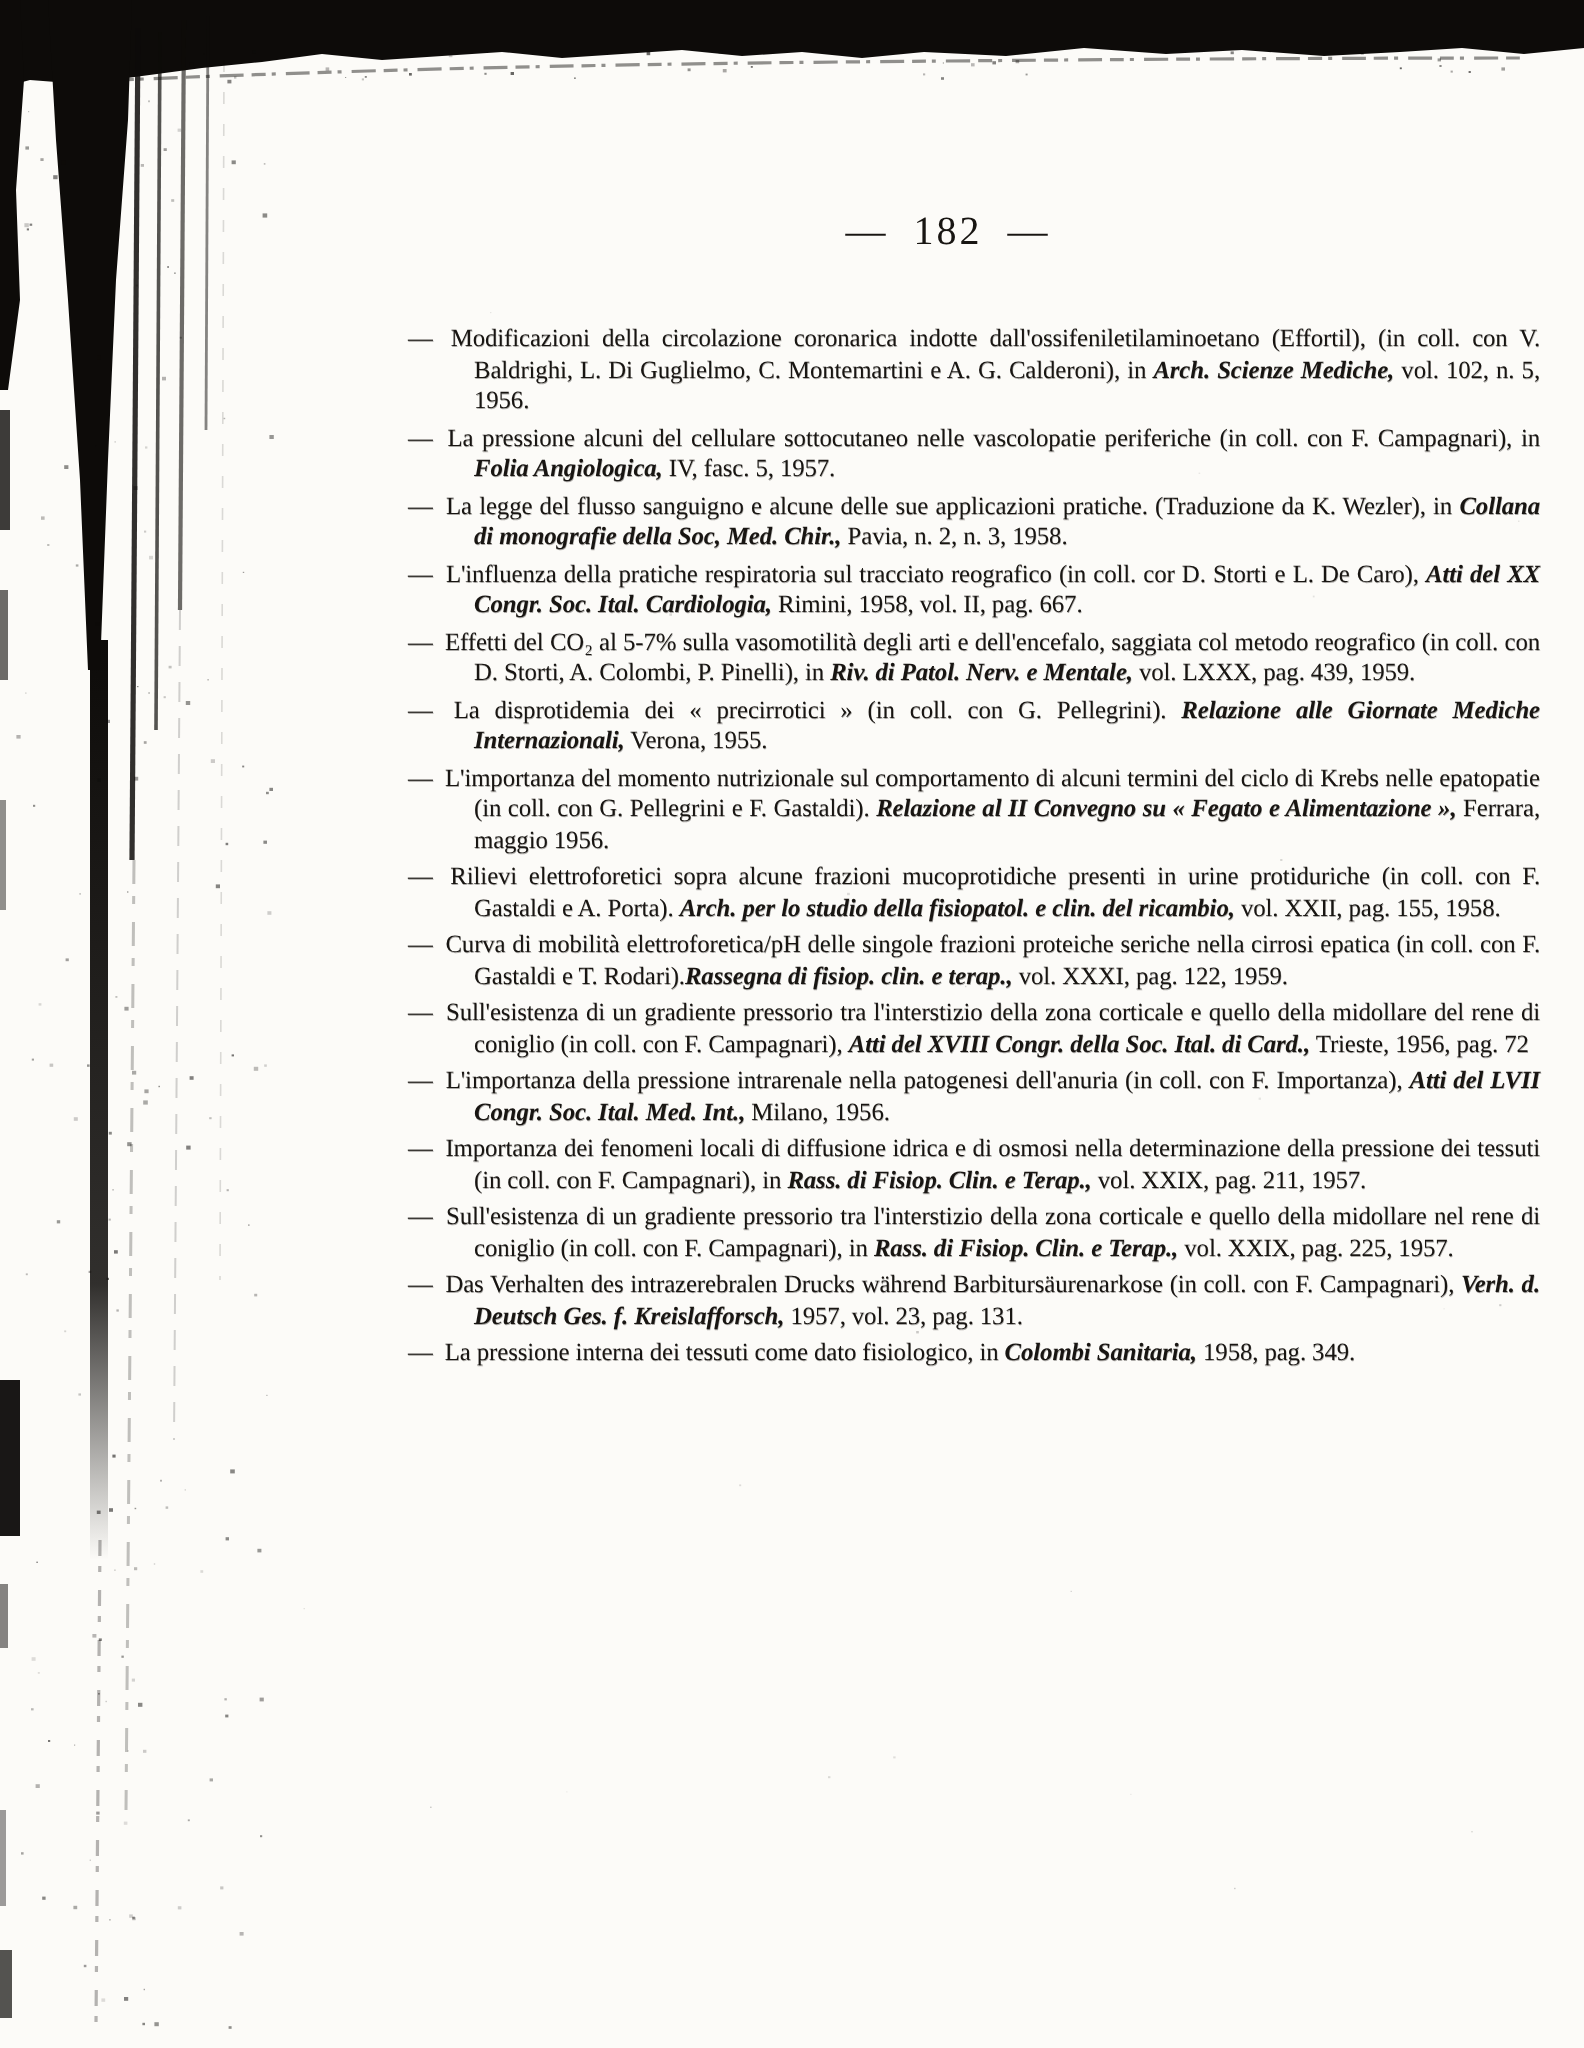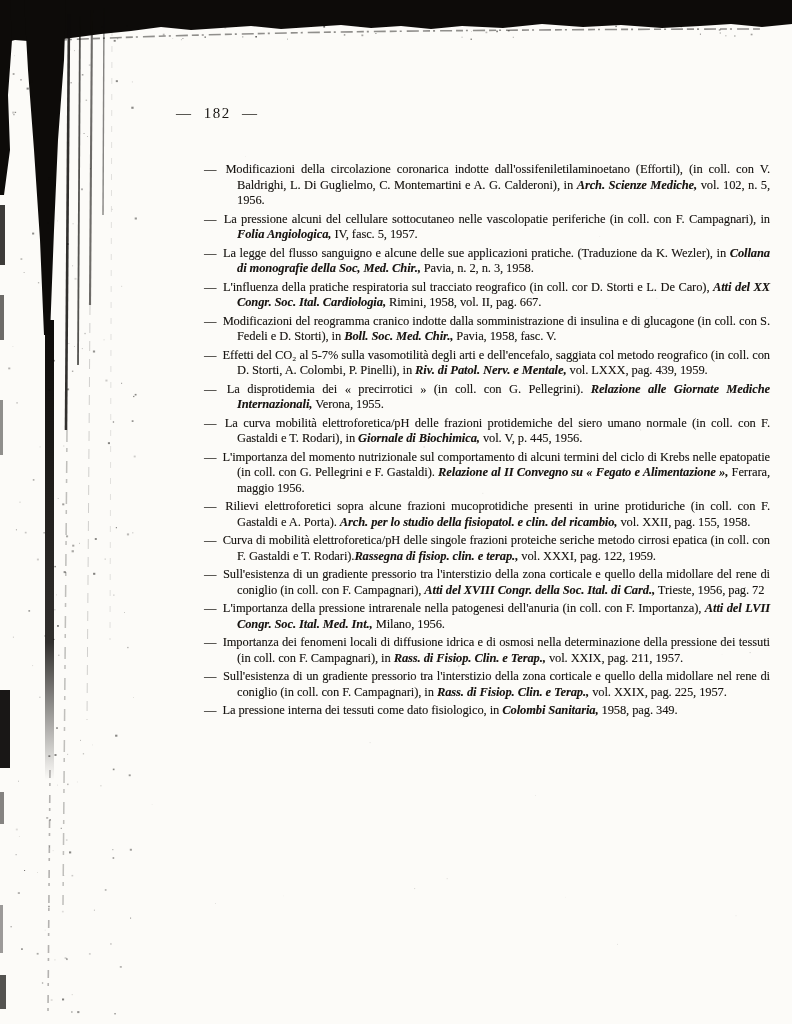--- a/index.html
+++ b/index.html
@@ -10,23 +10,23 @@
     overflow:hidden;
     color: var(--ink, #181512);
     font-family: "Liberation Serif", "DejaVu Serif", serif;
   }
   .artifacts {
     position:absolute; inset:0;
     pointer-events:none;
   }
   .page-number {
     position:absolute;
-    top:105px; left:176px; width:566px;
-    text-align:left;
-    font-size:15px;
+    top:105px; left:191px; width:566px;
+    text-align:center;
+    font-size:20px;
     letter-spacing:1.5px;
     word-spacing:6px;
     color: var(--ink, #181512);
   }
   .bib {
     position:absolute;
     top:162px; left:180px; width:566px;margin-left:24px;
   }
   .entry {
     font-size:12.4px;
@@ -298,27 +298,26 @@
       </g>
   </svg>
 
   <div class="page-number">— 182 —</div>
 
   <main class="bib" id="bib">
       <div class="entry"><span class="marker">— </span><span class="seg">Modificazioni della circolazione coronarica indotte dall'ossifeniletilaminoetano (Effortil), (in coll. con V. Baldrighi, L. Di Guglielmo, C. Montemartini e A. G. Calderoni), in </span><span class="seg it">Arch. Scienze Mediche,</span><span class="seg"> vol. 102, n. 5, 1956.</span></div>
       <div class="entry"><span class="marker">— </span><span class="seg">La pressione alcuni del cellulare sottocutaneo nelle vascolopatie periferiche (in coll. con F. Campagnari), in </span><span class="seg it">Folia Angiologica,</span><span class="seg"> IV, fasc. 5, 1957.</span></div>
       <div class="entry"><span class="marker">— </span><span class="seg">La legge del flusso sanguigno e alcune delle sue applicazioni pratiche. (Traduzione da K. Wezler), in </span><span class="seg it">Collana di monografie della Soc, Med. Chir.,</span><span class="seg"> Pavia, n. 2, n. 3, 1958.</span></div>
       <div class="entry"><span class="marker">— </span><span class="seg">L'influenza della pratiche respiratoria sul tracciato reografico (in coll. cor D. Storti e L. De Caro), </span><span class="seg it">Atti del XX Congr. Soc. Ital. Cardiologia,</span><span class="seg"> Rimini, 1958, vol. II, pag. 667.</span></div>
-      <div class="entry"><span class="marker">— </span><span class="seg">Modificazioni del reogramma cranico indotte dalla somministrazione di insulina e di glucagone (in coll. con S. Fedeli e D. Storti), in </span><span class="seg it">Boll. Soc. Med. Chir.,</span><span class="seg"> Pavia, 1958, fasc. V.</span></div>
       <div class="entry"><span class="marker">— </span><span class="seg">Effetti del CO₂ al 5-7% sulla vasomotilità degli arti e dell'encefalo, saggiata col metodo reografico (in coll. con D. Storti, A. Colombi, P. Pinelli), in </span><span class="seg it">Riv. di Patol. Nerv. e Mentale,</span><span class="seg"> vol. LXXX, pag. 439, 1959.</span></div>
       <div class="entry"><span class="marker">— </span><span class="seg">La disprotidemia dei « precirrotici » (in coll. con G. Pellegrini). </span><span class="seg it">Relazione alle Giornate Mediche Internazionali,</span><span class="seg"> Verona, 1955.</span></div>
-      <div class="entry"><span class="marker">— </span><span class="seg">La curva mobilità elettroforetica/pH delle frazioni protidemiche del siero umano normale (in coll. con F. Gastaldi e T. Rodari), in </span><span class="seg it">Giornale di Biochimica,</span><span class="seg"> vol. V, p. 445, 1956.</span></div>
       <div class="entry"><span class="marker">— </span><span class="seg">L'importanza del momento nutrizionale sul comportamento di alcuni termini del ciclo di Krebs nelle epatopatie (in coll. con G. Pellegrini e F. Gastaldi). </span><span class="seg it">Relazione al II Convegno su « Fegato e Alimentazione »,</span><span class="seg"> Ferrara, maggio 1956.</span></div>
       <div class="entry"><span class="marker">— </span><span class="seg">Rilievi elettroforetici sopra alcune frazioni mucoprotidiche presenti in urine protiduriche (in coll. con F. Gastaldi e A. Porta). </span><span class="seg it">Arch. per lo studio della fisiopatol. e clin. del ricambio,</span><span class="seg"> vol. XXII, pag. 155, 1958.</span></div>
-      <div class="entry"><span class="marker">— </span><span class="seg">Curva di mobilità elettroforetica/pH delle singole frazioni proteiche seriche metodo cirrosi epatica (in coll. con F. Gastaldi e T. Rodari).</span><span class="seg it">Rassegna di fisiop. clin. e terap.,</span><span class="seg"> vol. XXXI, pag. 122, 1959.</span></div>
+      <div class="entry"><span class="marker">— </span><span class="seg">Curva di mobilità elettroforetica/pH delle singole frazioni proteiche seriche nella cirrosi epatica (in coll. con F. Gastaldi e T. Rodari).</span><span class="seg it">Rassegna di fisiop. clin. e terap.,</span><span class="seg"> vol. XXXI, pag. 122, 1959.</span></div>
       <div class="entry"><span class="marker">— </span><span class="seg">Sull'esistenza di un gradiente pressorio tra l'interstizio della zona corticale e quello della midollare del rene di coniglio (in coll. con F. Campagnari), </span><span class="seg it">Atti del XVIII Congr. della Soc. Ital. di Card.,</span><span class="seg"> Trieste, 1956, pag. 72</span></div>
       <div class="entry"><span class="marker">— </span><span class="seg">L'importanza della pressione intrarenale nella patogenesi dell'anuria (in coll. con F. Importanza), </span><span class="seg it">Atti del LVII Congr. Soc. Ital. Med. Int.,</span><span class="seg"> Milano, 1956.</span></div>
       <div class="entry"><span class="marker">— </span><span class="seg">Importanza dei fenomeni locali di diffusione idrica e di osmosi nella determinazione della pressione dei tessuti (in coll. con F. Campagnari), in </span><span class="seg it">Rass. di Fisiop. Clin. e Terap.,</span><span class="seg"> vol. XXIX, pag. 211, 1957.</span></div>
       <div class="entry"><span class="marker">— </span><span class="seg">Sull'esistenza di un gradiente pressorio tra l'interstizio della zona corticale e quello della midollare nel rene di coniglio (in coll. con F. Campagnari), in </span><span class="seg it">Rass. di Fisiop. Clin. e Terap.,</span><span class="seg"> vol. XXIX, pag. 225, 1957.</span></div>
+      <div class="entry"><span class="marker">— </span><span class="seg">Das Verhalten des intrazerebralen Drucks während Barbitursäurenarkose (in coll. con F. Campagnari), </span><span class="seg it">Verh. d. Deutsch Ges. f. Kreislafforsch,</span><span class="seg"> 1957, vol. 23, pag. 131.</span></div>
       <div class="entry"><span class="marker">— </span><span class="seg">La pressione interna dei tessuti come dato fisiologico, in </span><span class="seg it">Colombi Sanitaria,</span><span class="seg"> 1958, pag. 349.</span></div>
     </main>
 
 </div>
 
 </body></html>

